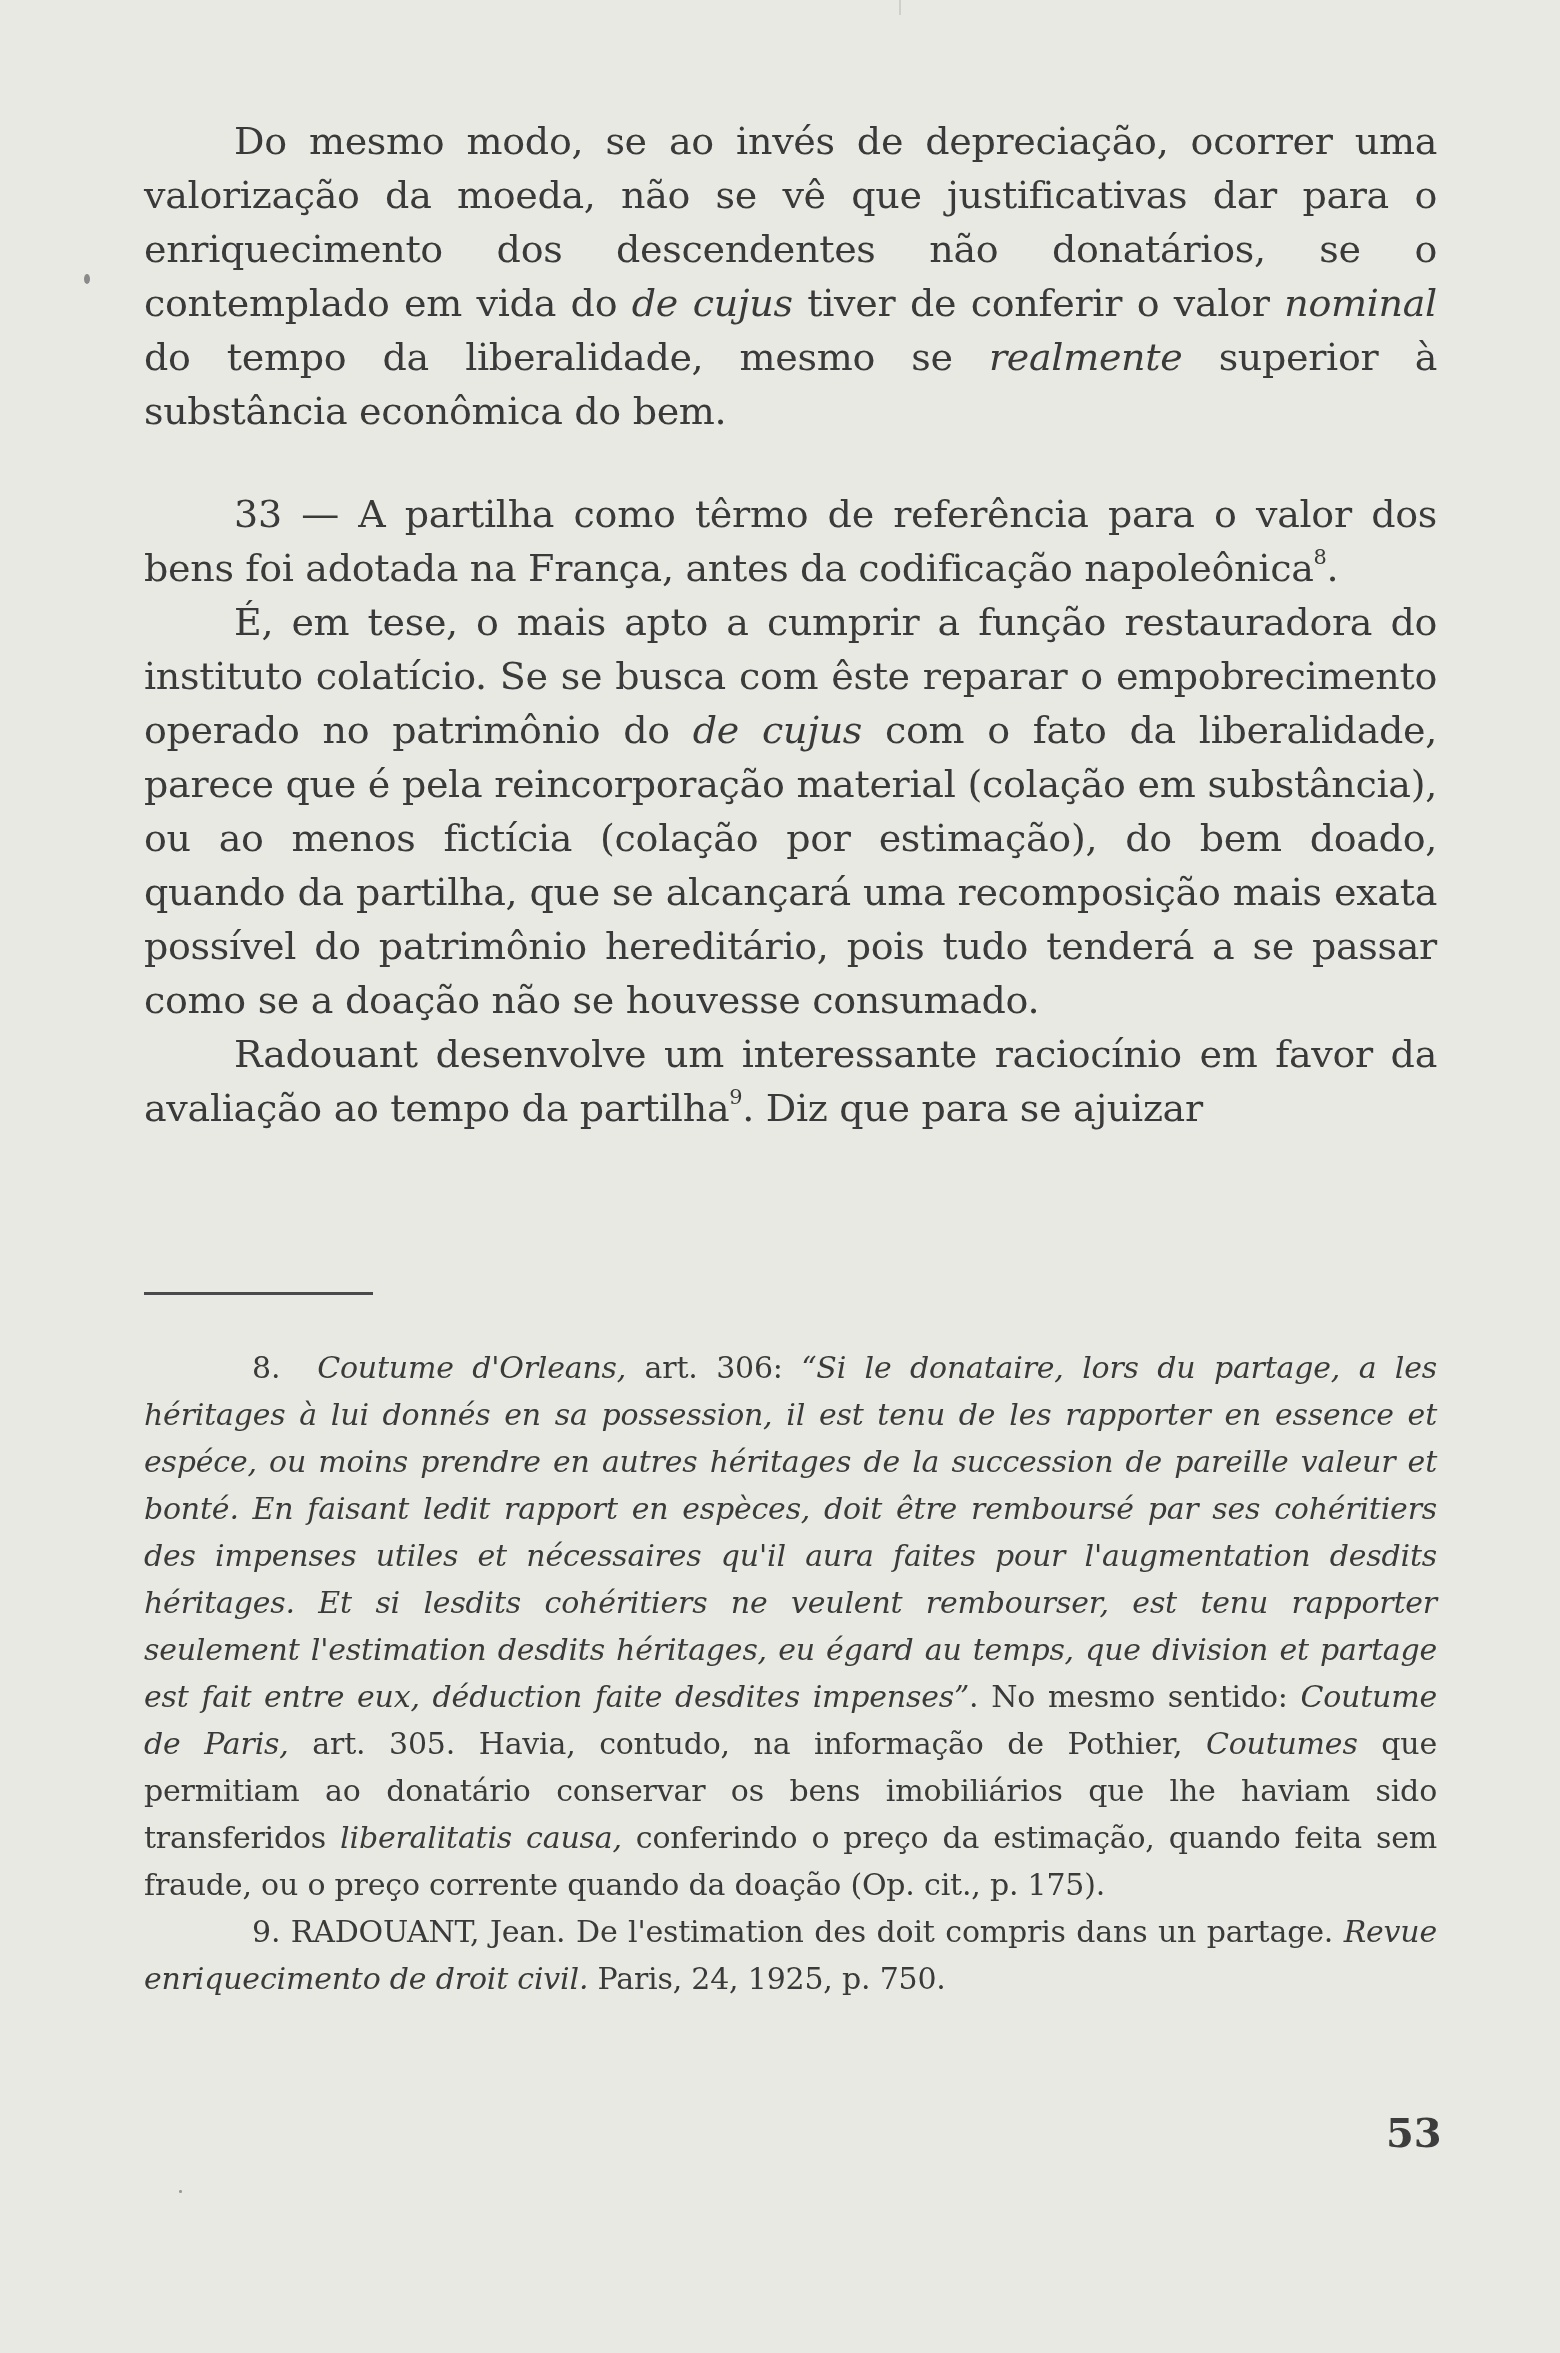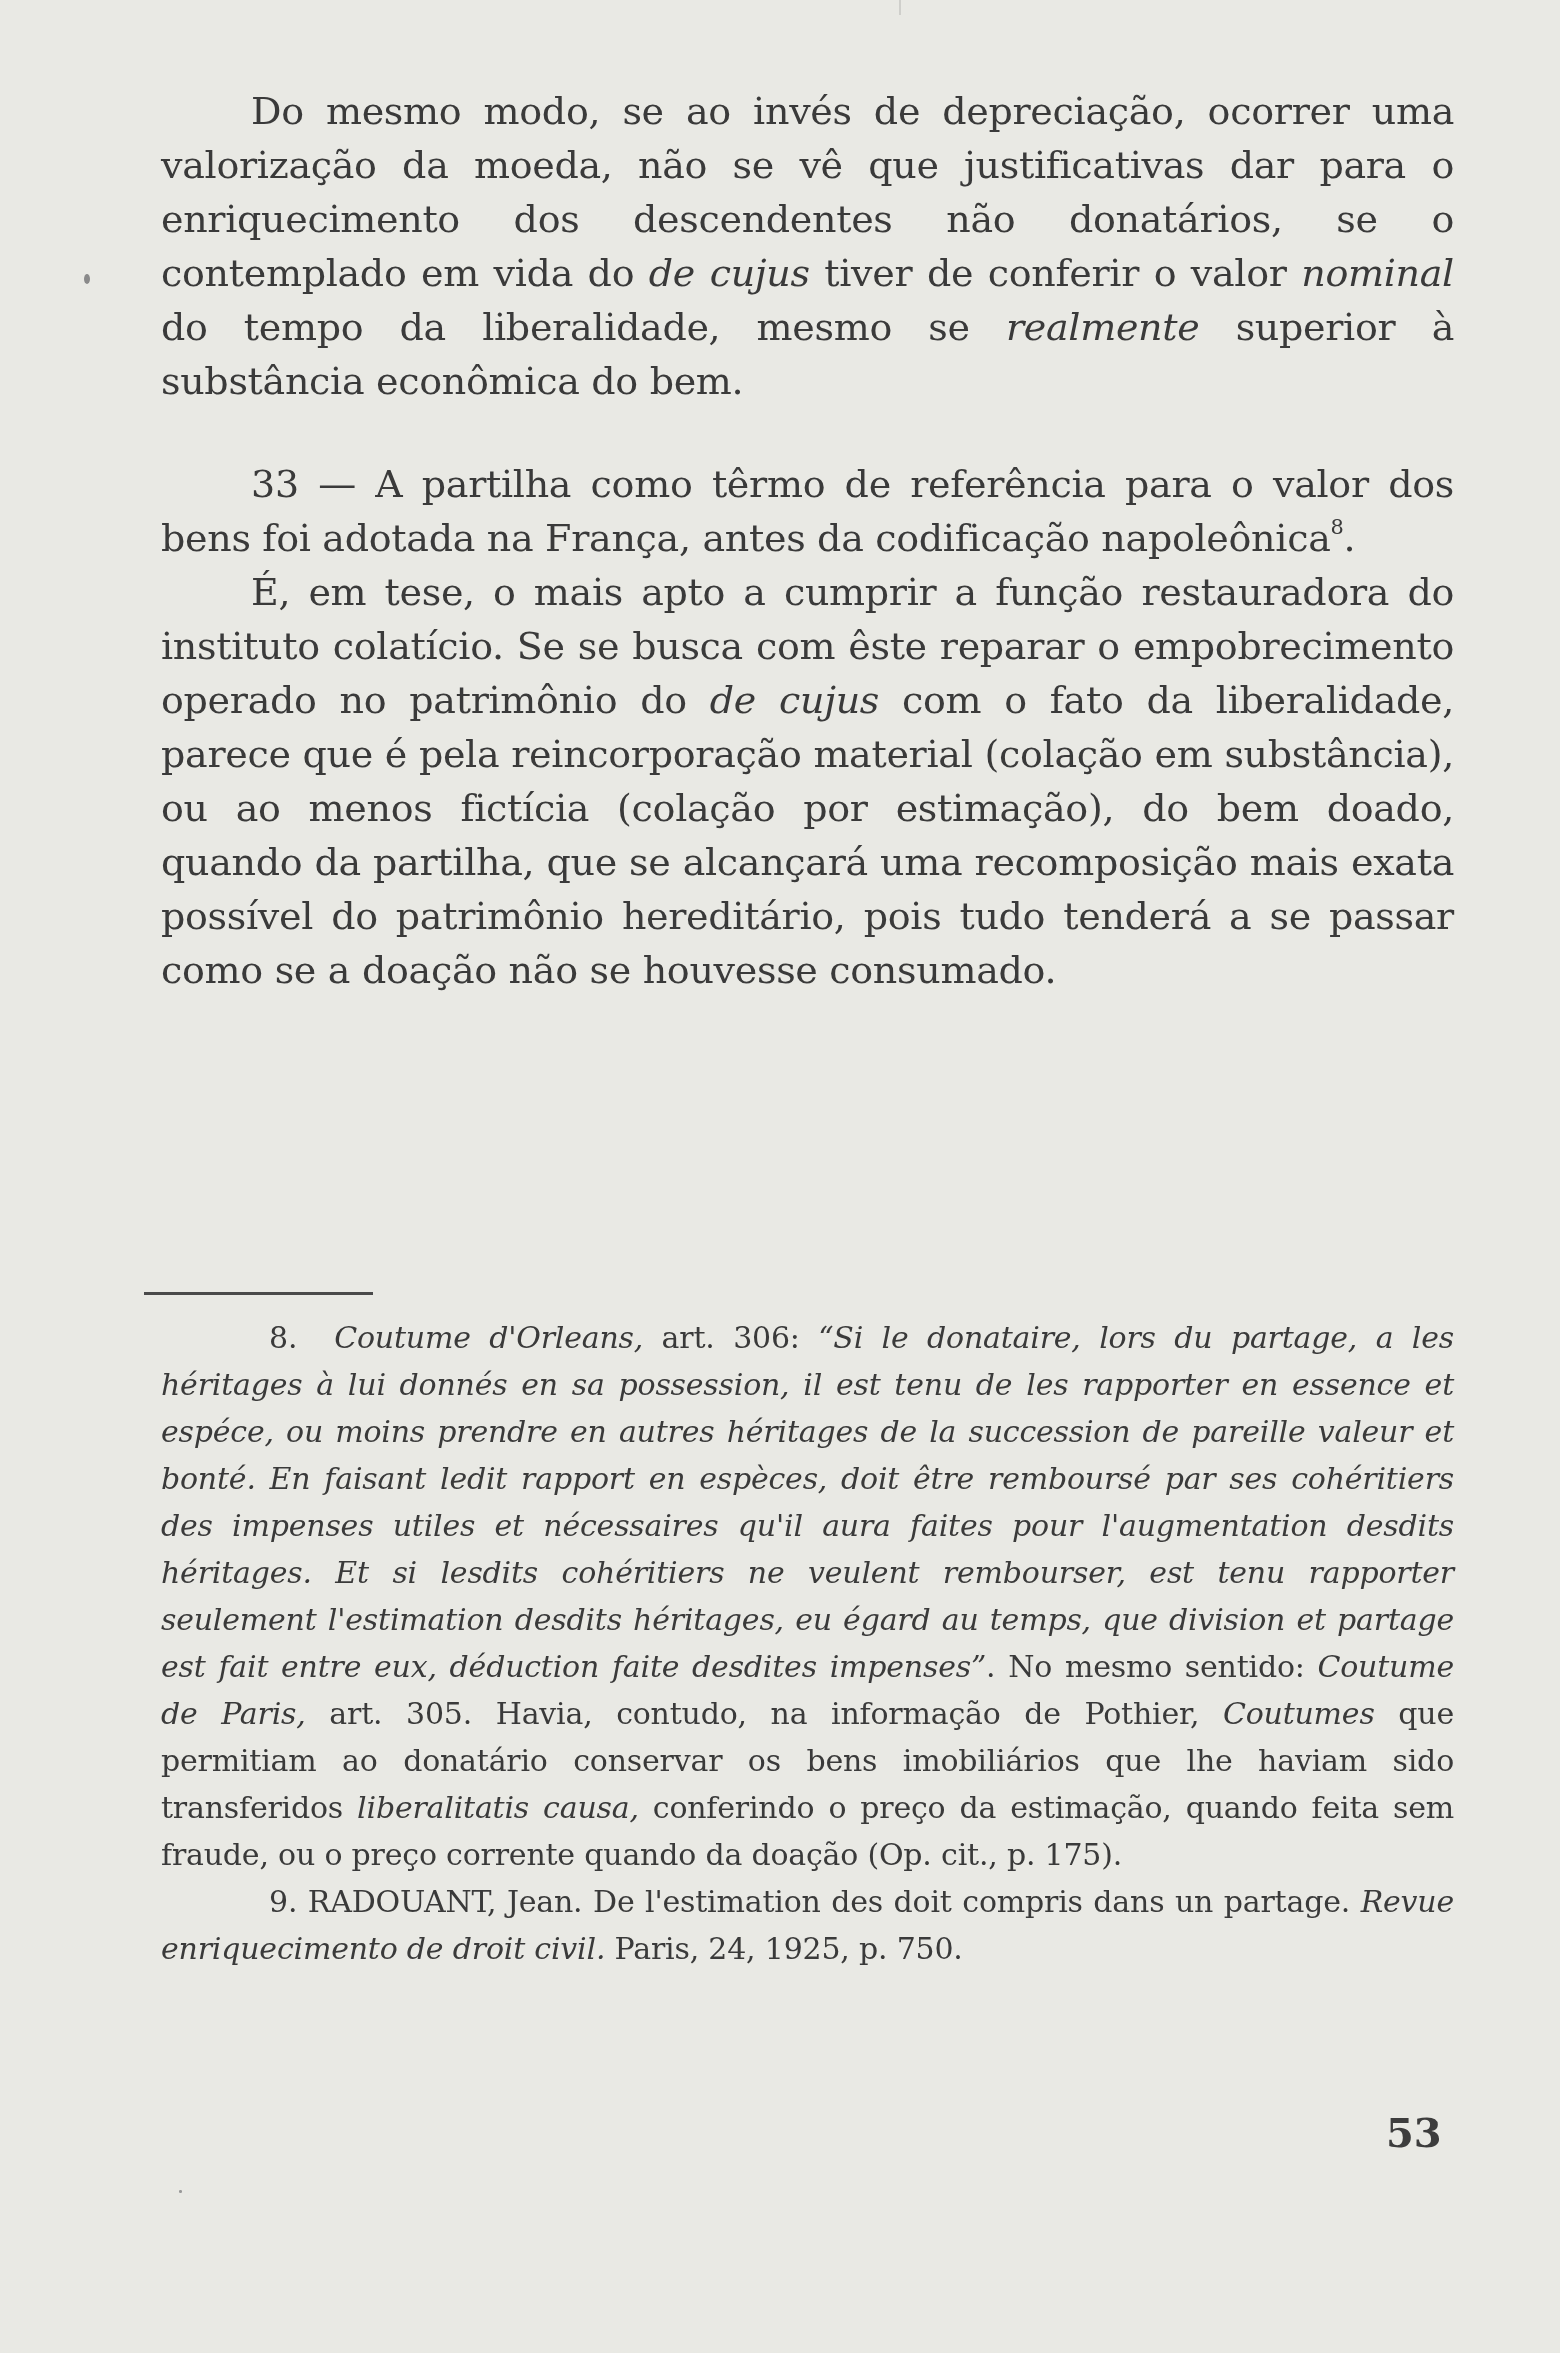--- a/index.html
+++ b/index.html
@@ -1,21 +1,21 @@
 <!DOCTYPE html>
 <html style="font-size:8px"><head>
 <meta charset="utf-8">
 <style>
   html, body { margin:0; padding:0; }
   body {
     width:1561px; height:2354px; background:#e9e9e4; position:relative; overflow:hidden;
     color:#3a3a3a; font-family:"DejaVu Serif", serif;
   }
   .page { position:absolute; left:0; top:0; width:1561px; height:2354px; }
-  .col { position:absolute; left:161px; width:1293px; }
+  .col { position:absolute; left:144px; width:1293px;margin-top:30px; }
   .main p, .notes p { margin:0; text-align:justify; }
   .main { top:84px; font-size:38px; line-height:54px; letter-spacing:-0.3px; }
   .main .indent { text-indent:90px; }
   .main .gap { height:49px; }
   .notes { top:1314px; font-size:30px; line-height:47px; letter-spacing:-0.2px; }
   .notes .indent { text-indent:108px; }
   i { font-style:italic; }
   sup { font-size:0.55em; line-height:0; vertical-align:0.8em; }
   .rule { position:absolute; left:144px; top:1292px; width:229px; height:2.5px; background:#4a4a4a; }
   .pagenum { position:absolute; left:1386px; top:2109px; font-size:40px; font-weight:bold; color:#3d3d3d; }
@@ -28,20 +28,21 @@
 
 <div class="page">
   <div class="tick"></div>
   <div class="bullet"></div>
 
   <div class="col main">
     <p class="indent"><span>Do mesmo modo, se ao invés de depreciação, ocorrer uma valorização da moeda, não se vê que justificativas dar para o enriquecimento dos descendentes não donatários, se o contemplado em vida do </span><i>de cujus</i><span> tiver de conferir o valor </span><i>nominal</i><span> do tempo da liberalidade, mesmo se </span><i>realmente</i><span> superior à substância econômica do bem.</span></p>
     <div class="gap"></div>
     <p class="indent"><span>33 — A partilha como têrmo de referência para o valor dos bens foi adotada na França, antes da codificação napoleônica</span><sup>8</sup><span>.</span></p>
     <p class="indent"><span>É, em tese, o mais apto a cumprir a função restauradora do instituto colatício. Se se busca com êste reparar o empobrecimento operado no patrimônio do </span><i>de cujus</i><span> com o fato da liberalidade, parece que é pela reincorporação material (colação em substância), ou ao menos fictícia (colação por estimação), do bem doado, quando da partilha, que se alcançará uma recomposição mais exata possível do patrimônio hereditário, pois tudo tenderá a se passar como se a doação não se houvesse consumado.</span></p>
+    <p class="indent"><span>Radouant desenvolve um interessante raciocínio em favor da avaliação ao tempo da partilha</span><sup>9</sup><span>. Diz que para se ajuizar</span></p>
   </div>
 
   <div class="rule"></div>
 
   <div class="col notes">
     <p class="indent"><span>8.</span>&nbsp;&nbsp;<i>Coutume d'Orleans,</i><span> art. 306: </span><i>“Si le donataire, lors du partage, a les héritages à lui donnés en sa possession, il est tenu de les rapporter en essence et espéce, ou moins prendre en autres héritages de la succession de pareille valeur et bonté. En faisant ledit rapport en espèces, doit être remboursé par ses cohéritiers des impenses utiles et nécessaires qu'il aura faites pour l'augmentation desdits héritages. Et si lesdits cohéritiers ne veulent rembourser, est tenu rapporter seulement l'estimation desdits héritages, eu égard au temps, que division et partage est fait entre eux, déduction faite desdites impenses”</i><span>. No mesmo sentido: </span><i>Coutume de Paris,</i><span> art. 305. Havia, contudo, na informação de Pothier, </span><i>Coutumes</i><span> que permitiam ao donatário conservar os bens imobiliários que lhe haviam sido transferidos </span><i>liberalitatis causa,</i><span> conferindo o preço da estimação, quando feita sem fraude, ou o preço corrente quando da doação (Op. cit., p. 175).</span></p>
     <p class="indent"><span>9.</span><span> RADOUANT, Jean. De l'estimation des doit compris dans un partage. </span><i>Revue enriquecimento de droit civil.</i><span> Paris, 24, 1925, p. 750.</span></p>
   </div>
 
   <div class="pagenum">53</div>

